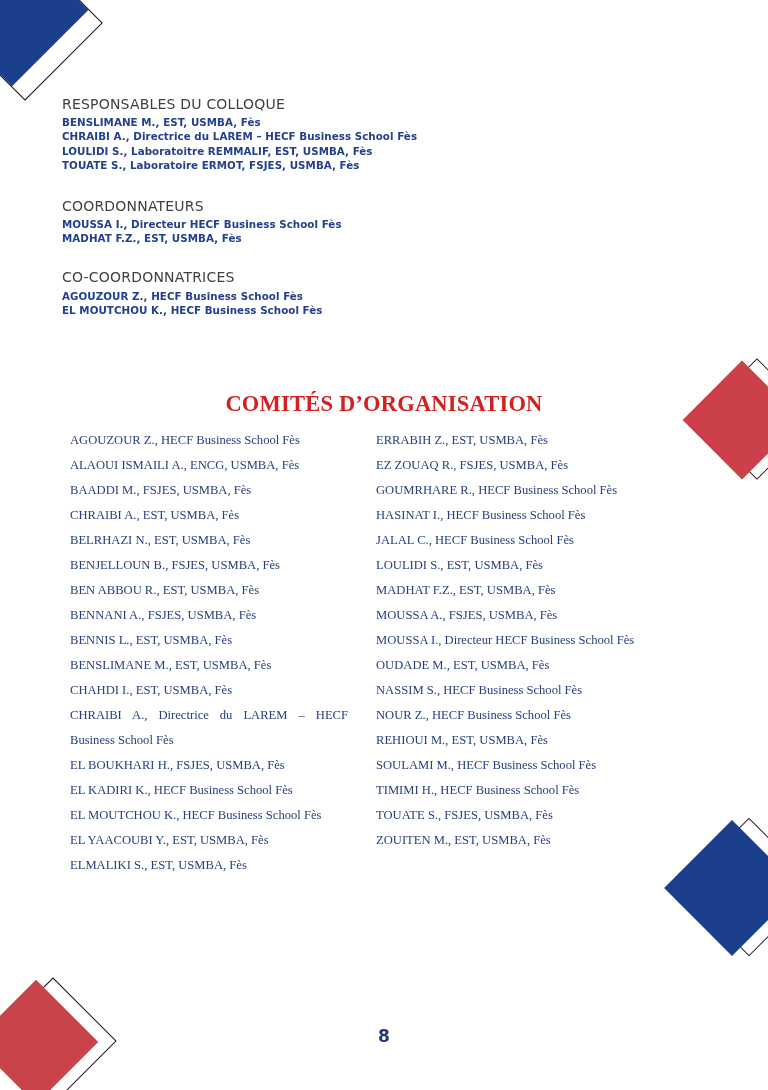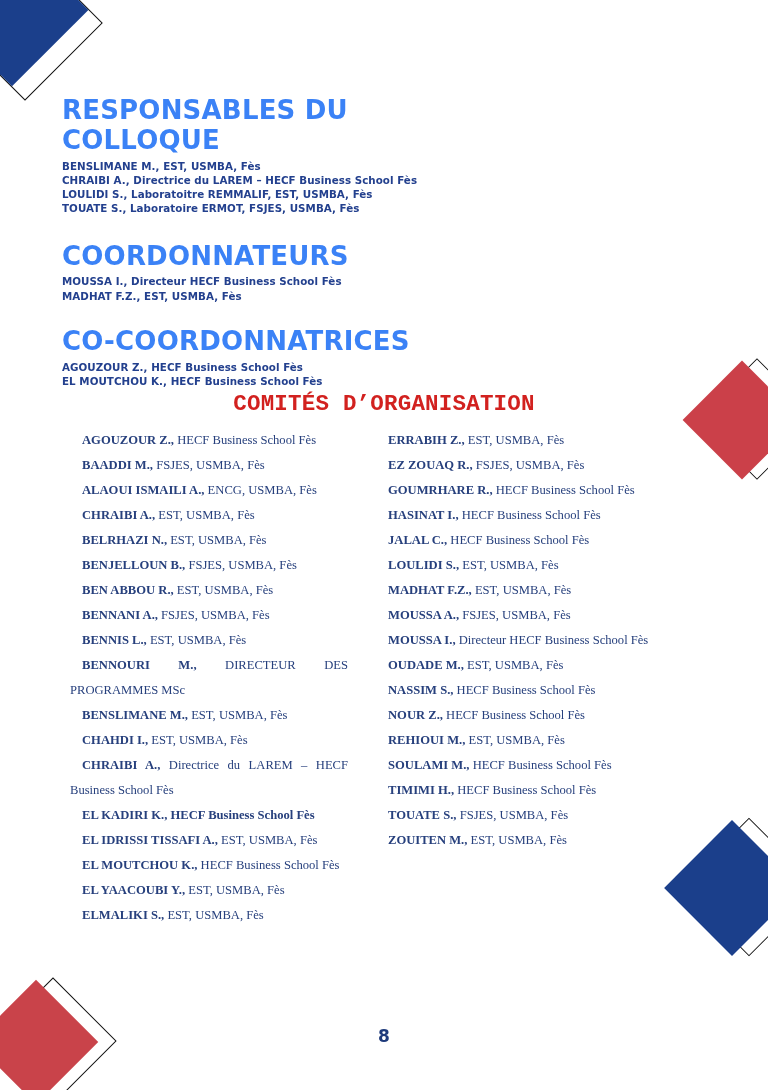--- a/index.html
+++ b/index.html
@@ -51,24 +51,24 @@
 
   
   .top-block {
     position: absolute;
     left: 62px;
     top: 96px;
     width: 430px;
   }
   .sec-head {
     font-family: "DejaVu Sans", "Liberation Sans", sans-serif;
-    font-weight: bold;
-    font-size: 26px;
+    font-weight: normal;
+    font-size: 14px;
     letter-spacing: 0.2px;
-    color: #3b82f6;
+    color: #404040;
     margin: 0 0 3px 0;
     line-height: 1.15;
   }
   .sec-list {
     margin: 0;
     padding: 0;
     list-style: none;
   }
   .sec-list li {
     font-family: "DejaVu Sans", "Liberation Sans", sans-serif;
@@ -82,21 +82,21 @@
   .gap-1 { height: 26px; }
   .gap-2 { height: 24px; }
 
   
   .main-title {
     position: absolute;
     left: 0;
     top: 391px;
     width: 768px;
     text-align: center;
-    font-family: Liberation Mono, monospace;
+    font-family: Liberation Serif, serif;
     font-weight: bold;
     font-size: 22.5px;
     color: #D2211F;
     letter-spacing: 0.2px;
   }
 
   
   .cols {
     position: absolute;
     top: 428px;
@@ -113,22 +113,21 @@
 
   .entry {
     color: #27407D;
     font-family: "Liberation Serif", "DejaVu Serif", serif;
     font-size: 12.6px;
     line-height: 25px;
     text-align: justify;
     margin: 0;
   }
   .entry .nm {
-    font-weight: bold;
-    margin-left: 12px;
+    font-weight: normal;
   }
   .entry.allbold { font-weight: bold; }
   .entry.nowrap { white-space: nowrap; }
 
   
   .page-no {
     position: absolute;
     left: 0;
     top: 1026px;
     width: 768px;
@@ -190,34 +189,33 @@
       <li>EL MOUTCHOU K., HECF Business School Fès</li>
     </ul>
 
   </div>
 
   <div class="main-title">COMITÉS D’ORGANISATION</div>
 
   <div class="cols">
     <div class="col" id="col-left">
         <p class="entry nowrap"><span class="nm">AGOUZOUR Z.,</span><span class="af"> HECF Business School Fès</span></p>
+        <p class="entry nowrap"><span class="nm">ALAOUI ISMAILI A.,</span><span class="af"> ENCG, USMBA, Fès</span></p>
         <p class="entry nowrap"><span class="nm">BAADDI M.,</span><span class="af"> FSJES, USMBA, Fès</span></p>
-        <p class="entry nowrap"><span class="nm">ALAOUI ISMAILI A.,</span><span class="af"> ENCG, USMBA, Fès</span></p>
         <p class="entry nowrap"><span class="nm">CHRAIBI A.,</span><span class="af"> EST, USMBA, Fès</span></p>
         <p class="entry nowrap"><span class="nm">BELRHAZI N.,</span><span class="af"> EST, USMBA, Fès</span></p>
         <p class="entry nowrap"><span class="nm">BENJELLOUN B.,</span><span class="af"> FSJES, USMBA, Fès</span></p>
         <p class="entry nowrap"><span class="nm">BEN ABBOU R.,</span><span class="af"> EST, USMBA, Fès</span></p>
         <p class="entry nowrap"><span class="nm">BENNANI A.,</span><span class="af"> FSJES, USMBA, Fès</span></p>
         <p class="entry nowrap"><span class="nm">BENNIS L.,</span><span class="af"> EST, USMBA, Fès</span></p>
-        <p class="entry"><span class="nm">BENNOURI M.,</span><span class="af"> DIRECTEUR DES PROGRAMMES MSc</span></p>
         <p class="entry nowrap"><span class="nm">BENSLIMANE M.,</span><span class="af"> EST, USMBA, Fès</span></p>
         <p class="entry nowrap"><span class="nm">CHAHDI I.,</span><span class="af"> EST, USMBA, Fès</span></p>
         <p class="entry"><span class="nm">CHRAIBI A.,</span><span class="af"> Directrice du LAREM – HECF Business School Fès</span></p>
+        <p class="entry nowrap"><span class="nm">EL BOUKHARI H.,</span><span class="af"> FSJES, USMBA, Fès</span></p>
         <p class="entry allbold nowrap"><span class="nm">EL KADIRI K., HECF Business School Fès</span></p>
-        <p class="entry nowrap"><span class="nm">EL IDRISSI TISSAFI A.,</span><span class="af"> EST, USMBA, Fès</span></p>
         <p class="entry nowrap"><span class="nm">EL MOUTCHOU K.,</span><span class="af"> HECF Business School Fès</span></p>
         <p class="entry nowrap"><span class="nm">EL YAACOUBI Y.,</span><span class="af"> EST, USMBA, Fès</span></p>
         <p class="entry nowrap"><span class="nm">ELMALIKI S.,</span><span class="af"> EST, USMBA, Fès</span></p>
       </div>
     <div class="col" id="col-right">
         <p class="entry nowrap"><span class="nm">ERRABIH Z.,</span><span class="af"> EST, USMBA, Fès</span></p>
         <p class="entry nowrap"><span class="nm">EZ ZOUAQ R.,</span><span class="af"> FSJES, USMBA, Fès</span></p>
         <p class="entry nowrap"><span class="nm">GOUMRHARE R.,</span><span class="af"> HECF Business School Fès</span></p>
         <p class="entry nowrap"><span class="nm">HASINAT I.,</span><span class="af"> HECF Business School Fès</span></p>
         <p class="entry nowrap"><span class="nm">JALAL C.,</span><span class="af"> HECF Business School Fès</span></p>

